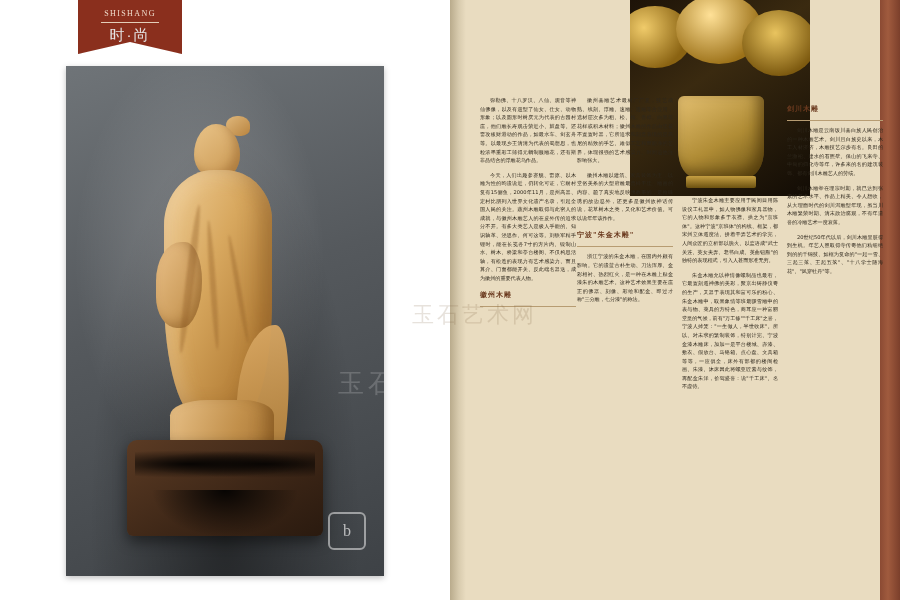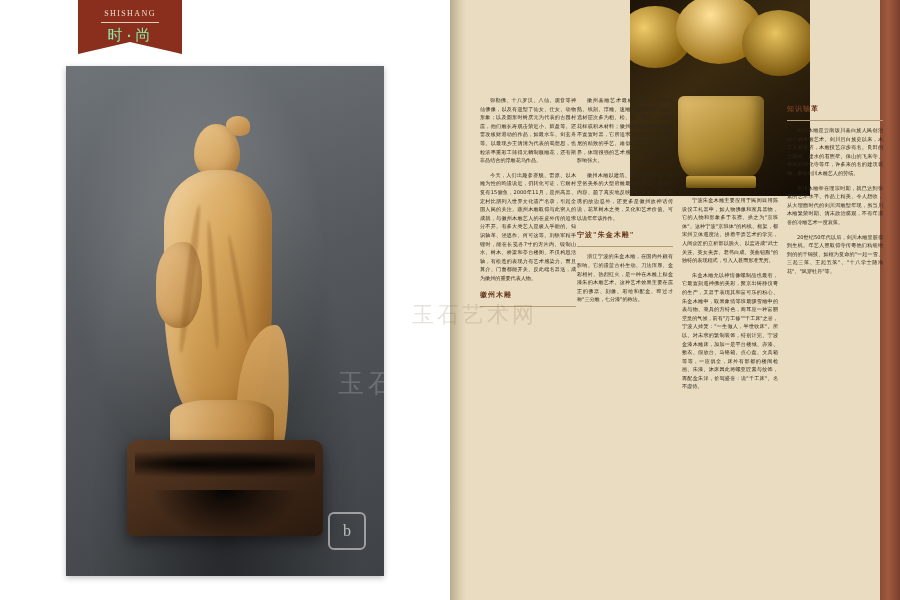--- a/index.html
+++ b/index.html
@@ -28,22 +28,22 @@
   }
   .corner-tab .latin{
     font-size:8px;letter-spacing:1.4px;margin-top:9px;
     font-family:"Liberation Serif",serif;
     color:#f0ddcc;
   }
   .corner-tab .rule{
     width:58px;height:1px;background:#e4cdb8;margin:4px auto 3px;
   }
   .corner-tab .cn{
-    font-size:15px;letter-spacing:2px;color:#86efac;
-    font-family:Liberation Mono, monospace;
+    font-size:15px;letter-spacing:2px;color:#e5e5e5;
+    font-family:Liberation Sans, sans-serif;
   }
 
   .photo-frame{
     position:absolute;left:66px;top:66px;
     width:318px;height:510px;
     background:linear-gradient(160deg,#6f7478 0%,#55595d 45%,#3e4246 100%);
     box-shadow:0 2px 6px rgba(0,0,0,.25);
     overflow:hidden;
   }
   .vignette{
@@ -258,21 +258,21 @@
           <div class="sub-rule"></div>
           <p>浙江宁波的朱金木雕，在国内外颇有影响。它的遗蓝古朴生动、刀法浑厚、金彩相衬、热烈红火，是一种在木雕上贴金漆朱的木雕艺术。这种艺术效果主要在庄正的佛器、刻像、彩绘和配金、即过才称"三分雕，七分漆"的称法。</p>
         </div>
 
         <div class="col c3">
           <p>宁波朱金木雕主要应用于民间日用陈设仪工礼器中，如人物佛像和家具器物，它的人物和形象多于衣襟、拱之为"京班体"。这种宁波"京班体"的构线、框架，都宋州立体遁度法、拼着干弄艺术的学完，人间众匠的立析部以脱火、以监语成"武士关连、英女夫弄、老书白成、英曲钮殿"的独特的表现程式，引入人甚而形准无穷。</p>
           <p>朱金木雕允以神情像螺制品也最右，它最置刻遁神佛的美彩，聚京出铸静仪奇的生产，又器于表现其和富可乐的粉心、朱金木雕中，取果象情等班最骤雪雕中的表与物、菜具的方特色，商耳应一种富丽堂皇的气候，前有"万工修""千工床"之誉，宁波人掉笼："一生做人，半世收床"。所以、对未求的繁制装饰，特别计完、宁波金漆木雕床，加加一是平台楼城、亦漆、敷衣、假放台、马铬箱、点心盘、文具箱等等，一应俱全，床外有部都的楼阁检画、朱漆、沐床因此将螺亚匠素与纹饰，再配金朱洋，价驾盛誉：说"千工床"、名不虚待。</p>
         </div>
 
         <div class="col c4">
-          <div class="sub">知识轴革</div>
+          <div class="sub">剑川木雕</div>
           <div class="sub-rule"></div>
           <p>剑川木雕是云南饭川县白族人民创治的一种木雕艺术。剑川且白族史以来，木工人材济济，木雕技艺尔步有名。良田的兰濒祀、建水的石照壁、保山的飞来寺、中甸的归化寺等年，许多来的名的建筑装饰、都有剑川木雕艺人的劳绩。</p>
           <p>剑川木雕举在理宗时期，就已达到张素的艺术水平、作品上精美、令人想收，从大理面时代的剑川洱雕型年现，虽当川木雕繁荣时期、清末政治腐观，不有年遗誉的冷雕艺术一度衰落。</p>
           <p>20世纪50年代以后，剑川木雕里脏得到生机。年艺人照取得寺传奇他们精细绝到的的千锦技、如框为复命的"一起一雪、三起三落、王起五落"、"十八学士随海花"、"凤穿牡丹"等。</p>
         </div>
 
         <div class="watermark-right">玉石艺术网</div>
       </div>
     </div>
   </div>

